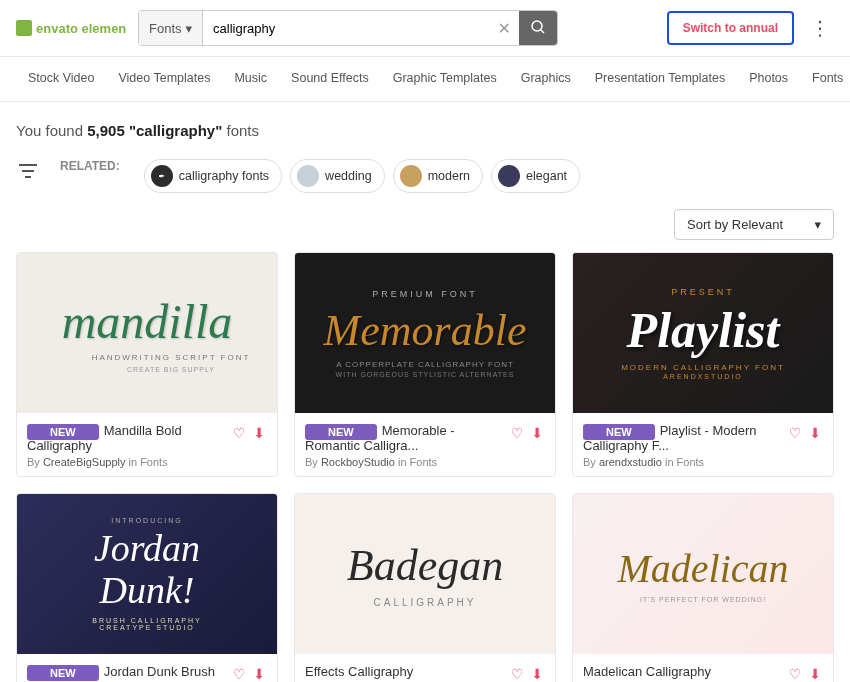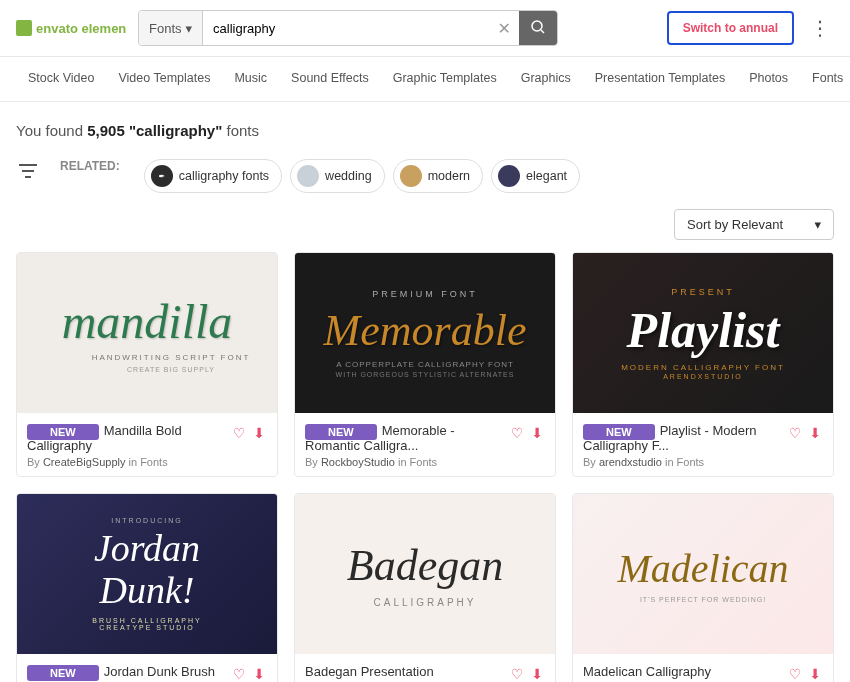--- a/index.html
+++ b/index.html
@@ -249,21 +249,21 @@
   <div class="card">
     <div class="card-img font-card-5" style="background: #f5f0eb;">
       <div class="card-img-inner">
         <div class="font-display-5" style="font-size:44px; color:#2a2a2a; font-style:italic; font-family: Georgia, serif;">Badegan</div>
         <div style="font-size:10px; color:#888; letter-spacing:3px; margin-top:6px; font-family: sans-serif;">CALLIGRAPHY</div>
       </div>
     </div>
     <div class="card-body">
       <div class="card-title-row">
         <div>
-          <span>Badegan Presentation</span>
+          <span>Effects Calligraphy</span>
         </div>
         <div class="card-actions">
           <button class="card-action-btn">♡</button>
           <button class="card-action-btn">⬇</button>
         </div>
       </div>
 
     </div>
   </div>
 

